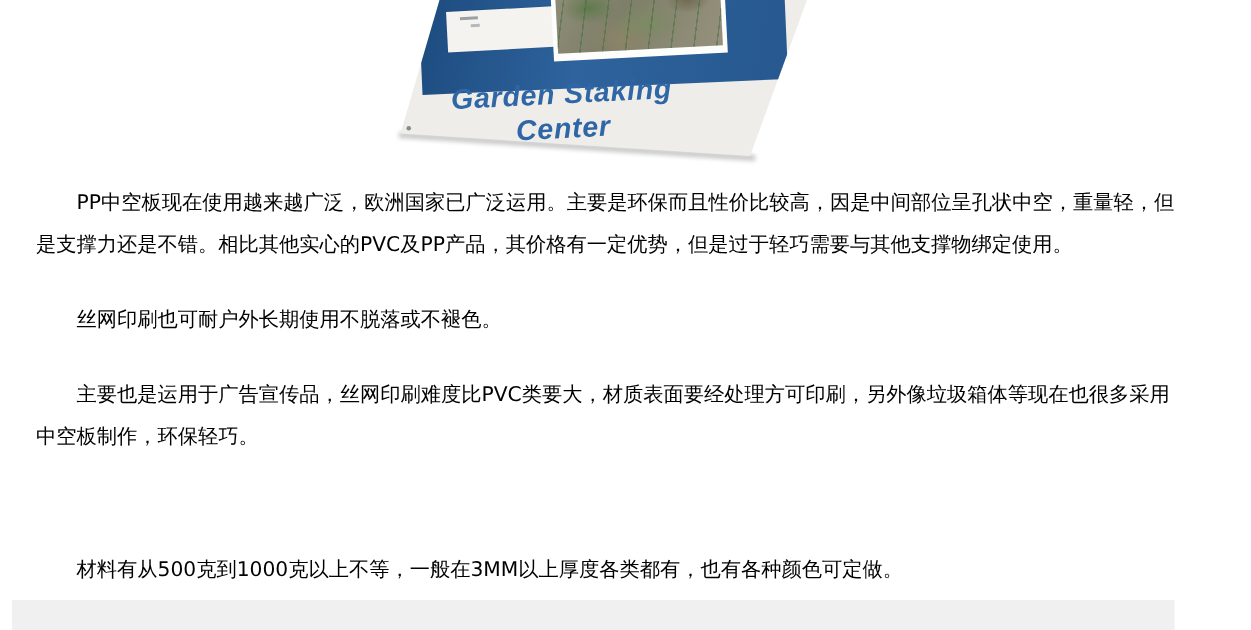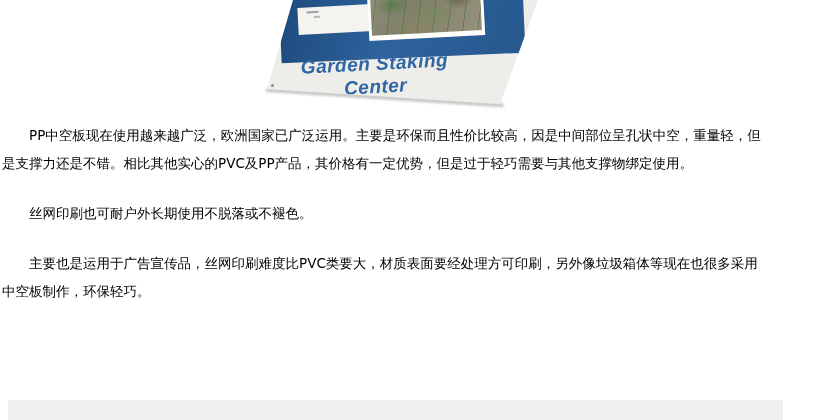--- a/index.html
+++ b/index.html
@@ -47,21 +47,21 @@
   .sign-title{
     position:absolute;left:0;top:52px;width:230px;transform:rotate(-3deg);
     text-align:center;color:#2f66a5;
     font-family:"Liberation Sans","DejaVu Sans",sans-serif;
     font-weight:bold;font-style:italic;font-size:19px;line-height:23px;letter-spacing:.5px;
   }
   .sign-dot{position:absolute;left:11px;top:84px;width:3px;height:3px;border-radius:50%;background:#8a8a8a;}
 
   
   .article{
-    position:absolute;left:2px;top:121px;width:760px;
+    position:absolute;left:24px;top:121px;width:760px;
     color:#000000;font-size:13.5px;line-height:28px;
     word-break:break-all;
   }
   .article p{margin:0 0 22px;text-indent:2em;}
   .article p.gap-large{margin-top:61px;}
 
   
   .footer-bar{
     position:absolute;left:8px;top:400px;width:775px;height:22px;background:#f0f0f0;
   }
@@ -85,15 +85,16 @@
       <div>Center</div>
     </div>
     <div class="sign-dot"></div>
   </div>
 </div>
 
 <div class="article">
   <p>PP中空板现在使用越来越广泛，欧洲国家已广泛运用。主要是环保而且性价比较高，因是中间部位呈孔状中空，重量轻，但是支撑力还是不错。相比其他实心的PVC及PP产品，其价格有一定优势，但是过于轻巧需要与其他支撑物绑定使用。</p>
   <p>丝网印刷也可耐户外长期使用不脱落或不褪色。</p>
   <p>主要也是运用于广告宣传品，丝网印刷难度比PVC类要大，材质表面要经处理方可印刷，另外像垃圾箱体等现在也很多采用中空板制作，环保轻巧。</p>
+  <p class="gap-large">材料有从500克到1000克以上不等，一般在3MM以上厚度各类都有，也有各种颜色可定做。</p>
 </div>
 
 <div class="footer-bar"></div>
 
 </body></html>

